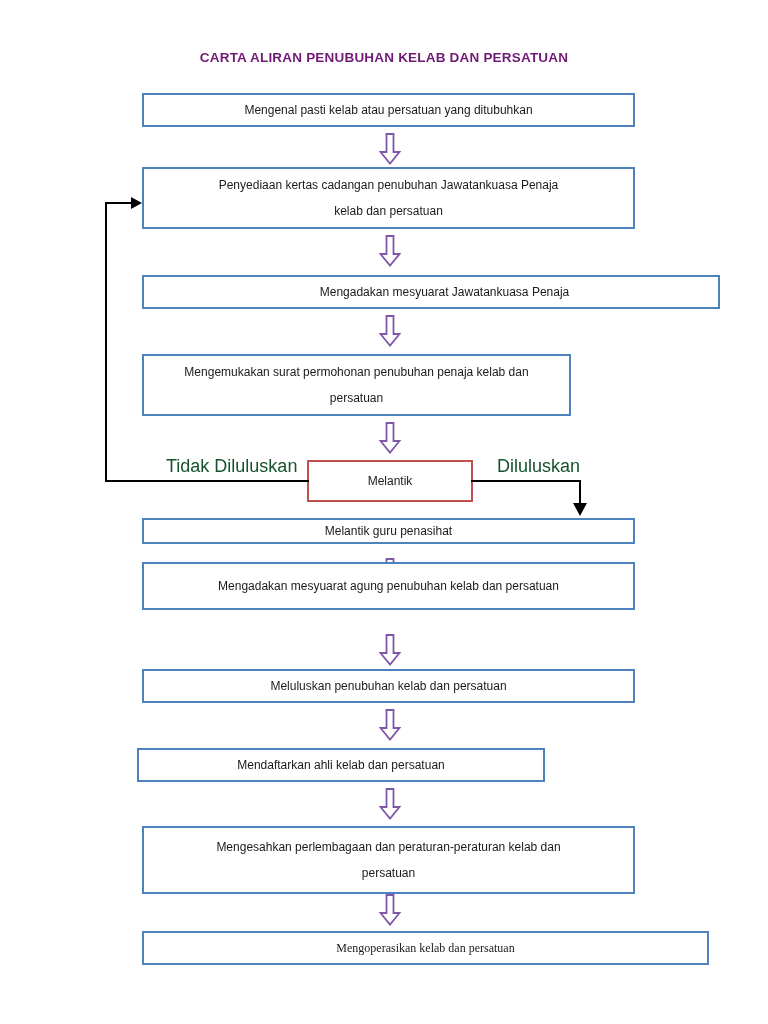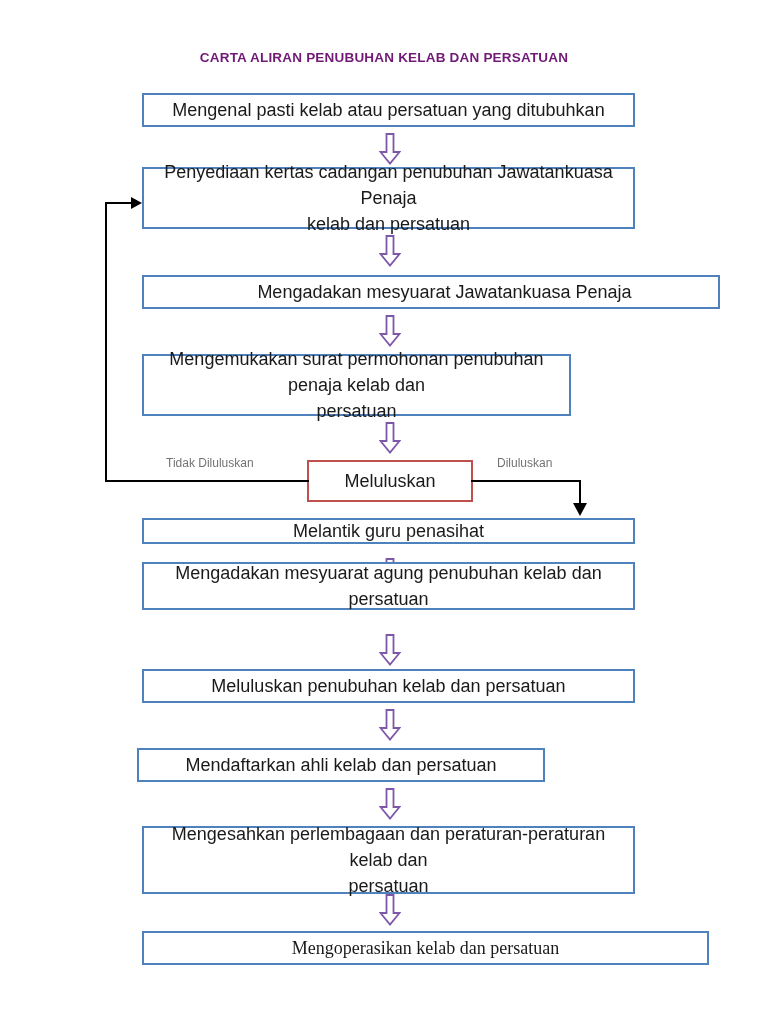--- a/index.html
+++ b/index.html
@@ -38,21 +38,21 @@
   
   .node {
     position: absolute;
     box-sizing: border-box;
     display: flex;
     align-items: center;
     justify-content: flex-start;
     text-align: center;
     background: #ffffff;
     color: #1a1a1a;
-    font-size: 18px;
+    font-size: 12px;
     line-height: 26px;
     padding: 0 14px;
   }
   .node.process {
     border: 2px solid #4f81bd;
   }
   .node.decision {
     border: 2px solid #c0504d;
   }
   .node .node-text {
@@ -94,22 +94,22 @@
   }
   
   .arrowhead.down {
     border-left: 7px solid transparent;
     border-right: 7px solid transparent;
     border-top: 13px solid #000000;
   }
 
   .branch-label {
     position: absolute;
-    font-size: 12px;
-    color: #737373;
+    font-size: 18px;
+    color: #14532d;
     white-space: nowrap;
   }
 </style>
 </head>
 <body>
 
 <div id="chart-root">
 
   <div class="title">CARTA ALIRAN PENUBUHAN KELAB DAN PERSATUAN</div>
 
@@ -149,21 +149,21 @@
 persatuan</span>
   </div>
 
   <div class="blockarrow" style="left:379px; top:422px;">
     <svg viewBox="0 0 22 32" xmlns="http://www.w3.org/2000/svg">
       <polygon points="7.5,1 14.5,1 14.5,19 20.5,19 11,30.5 1.5,19 7.5,19" fill="#ffffff" stroke="#7e57a8" stroke-width="1.8" stroke-linejoin="miter"></polygon>
     </svg>
   </div>
 
   <div class="node decision" style="left:307px; top:460px; width:166px; height:42px;">
-    <span class="node-text">Meluluskan</span>
+    <span class="node-text">Melantik</span>
   </div>
 
   <div class="branch-label" style="left:166px; top:456px;">Tidak Diluluskan</div>
   <div class="branch-label" style="left:497px; top:456px;">Diluluskan</div>
 
   <div class="conn h" style="left:105px; top:480px; width:204px;"></div>
   <div class="conn v" style="left:105px; top:202px; height:280px;"></div>
   <div class="conn h" style="left:105px; top:202px; width:31px;"></div>
   <div class="arrowhead right" style="left:131px; top:197px;"></div>
 

